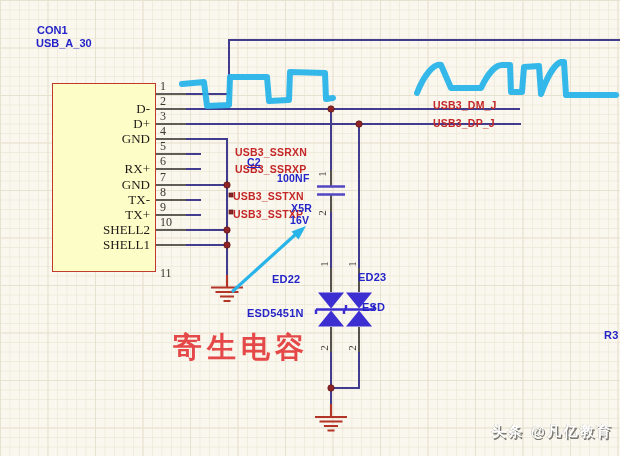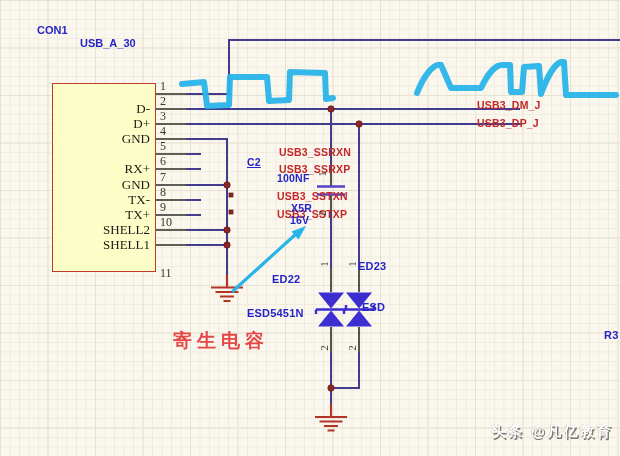--- a/index.html
+++ b/index.html
@@ -18,28 +18,28 @@
   #schem{position:absolute;left:0;top:0;}
   .part-box{
     position:absolute;left:52px;top:83px;width:104px;height:189px;
     background:var(--fill,#fdfdc8);border:1.6px solid var(--border,#c23a2b);
     box-sizing:border-box;
   }
   .pin-name{position:absolute;left:56px;width:94px;text-align:right;
     font-family:"Liberation Serif",serif;font-size:13px;color:#1d1a17;line-height:15px;}
   .pin-num{position:absolute;left:160px;width:24px;text-align:left;
     font-family:"Liberation Serif",serif;font-size:12px;color:#3c3730;line-height:13px;}
-  .netlabel{font-size:10.5px;font-weight:bold;color:var(--netlabel,#c42727);letter-spacing:.2px;margin-left:44px;}
+  .netlabel{font-size:10.5px;font-weight:bold;color:var(--netlabel,#c42727);letter-spacing:.2px;}
   .desig{font-size:10.5px;font-weight:bold;color:var(--designator,#2424c8);letter-spacing:.2px;}
   .desig.lg{font-size:11px;}
   .refdes-top{font-size:11px;font-weight:bold;color:var(--designator,#2424c8);}
   .rotnum{position:absolute;width:14px;height:14px;text-align:center;
     font-family:"Liberation Serif",serif;font-size:11px;color:#3a342e;line-height:14px;
     transform:rotate(-90deg);}
-  .anno-cn{font-size:19px;font-weight:bold;color:var(--anno,#e54848);letter-spacing:5px;}
+  .anno-cn{font-size:29px;font-weight:bold;color:var(--anno,#e54848);letter-spacing:5px;}
   .watermark{font-size:14px;font-weight:bold;color:#ffffff;letter-spacing:2.5px;
     text-shadow:1.5px 1.5px 0 #7a7a74, -0.5px -0.5px 0 #b9b6ae;}
   .w-pin{stroke:var(--pin,#2e2a26);stroke-width:1.6;fill:none;}
   .w-wire{stroke:var(--wire,#423c8f);stroke-width:2;fill:none;}
   .w-gnd{stroke:var(--ground,#b33527);stroke-width:2.1;fill:none;}
   .w-cap{stroke:var(--capplate,#5546c4);stroke-width:2.6;fill:none;}
   .d-body{fill:var(--diode,#3d2ed2);}
   .d-bar{stroke:var(--diode,#3d2ed2);stroke-width:2.4;fill:none;}
   .junc{fill:var(--junction,#8e2426);stroke:#5a1414;stroke-width:.7;}
   .sketch{stroke:var(--sketch,#29b4e9);stroke-width:6;fill:none;stroke-linecap:round;stroke-linejoin:round;opacity:.95;}
@@ -123,21 +123,21 @@
       <path class="sketch" d="M417 93 C424 75 434 63 441 65 L451 88 L481 88 C488 73 496 65 502 65 L510 65 L511 92 L522 92 L524 67 L539 66 L541 94 C546 80 554 64 561 62 L564 62 L566 95 L616 95"></path>
     </g>
     <g>
       <path class="arrowline" d="M233 291 L296 234"></path>
       <polygon class="arrowhead" points="306,226 298.5,239.5 291.5,231.5"></polygon>
     </g>
   </svg>
 
   <div class="part-box"></div>
   <div class="abs refdes-top" style="left:37px;top:24px;">CON1</div>
-  <div class="abs refdes-top" style="left:36px;top:37px;margin-left:44px;">USB_A_30</div>
+  <div class="abs refdes-top" style="left:36px;top:37px;">USB_A_30</div>
 
   <div class="pin-name" style="top:101px;">D-</div>
   <div class="pin-name" style="top:116px;">D+</div>
   <div class="pin-name" style="top:131px;">GND</div>
   <div class="pin-name" style="top:161px;">RX+</div>
   <div class="pin-name" style="top:177px;">GND</div>
   <div class="pin-name" style="top:192px;">TX-</div>
   <div class="pin-name" style="top:207px;">TX+</div>
   <div class="pin-name" style="top:222px;">SHELL2</div>
   <div class="pin-name" style="top:237px;">SHELL1</div>
@@ -162,21 +162,21 @@
   <div class="abs netlabel" style="left:433px;top:116.5px;">USB3_DP_J</div>
 
   <div class="abs desig" style="left:247px;top:155.5px;text-decoration:underline;">C2</div>
   <div class="abs desig" style="left:277px;top:171.5px;">100NF</div>
   <div class="abs desig" style="left:291px;top:202px;">X5R</div>
   <div class="abs desig" style="left:290px;top:214px;">16V</div>
   <div class="rotnum" style="left:315px;top:167px;">1</div>
   <div class="rotnum" style="left:315px;top:206px;">2</div>
 
   <div class="abs desig lg" style="left:272px;top:272.5px;">ED22</div>
-  <div class="abs desig lg" style="left:358px;top:260px;text-align:right;">ED23</div>
+  <div class="abs desig lg" style="left:358px;top:271px;text-align:right;">ED23</div>
   <div class="abs desig lg" style="left:247px;top:306.5px;">ESD5451N</div>
   <div class="abs desig lg" style="left:362px;top:301px;">ESD</div>
   <div class="rotnum" style="left:317px;top:257px;">1</div>
   <div class="rotnum" style="left:345px;top:257px;">1</div>
   <div class="rotnum" style="left:317px;top:341px;">2</div>
   <div class="rotnum" style="left:345px;top:341px;">2</div>
 
   <div class="abs desig lg" style="left:604px;top:329px;">R3</div>
 
   <div class="abs anno-cn" style="left:173px;top:328px;">寄生电容</div>

